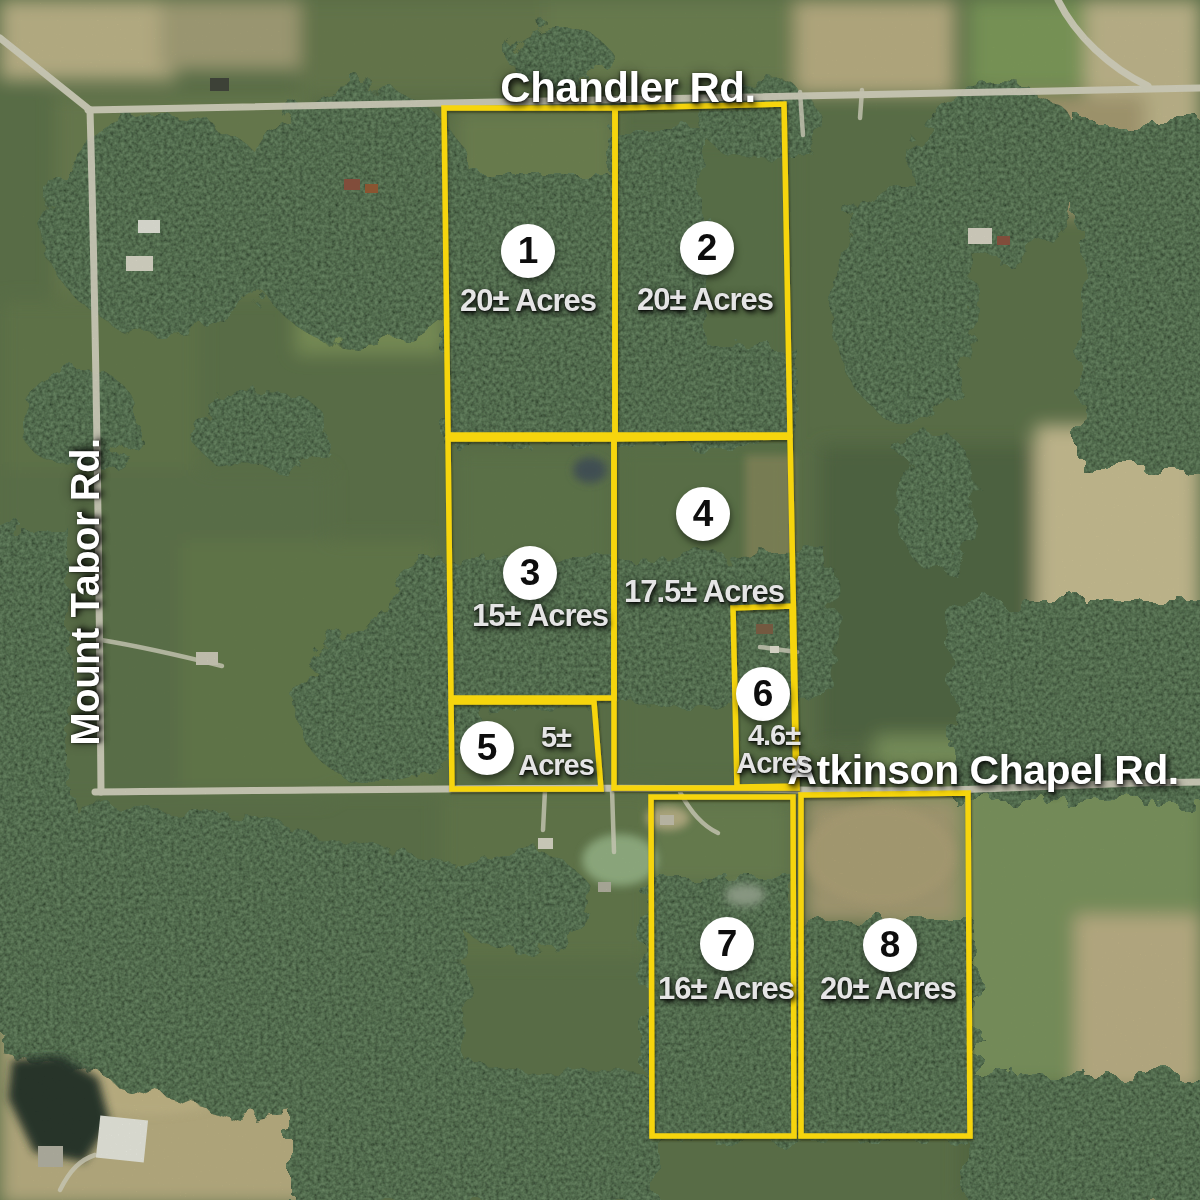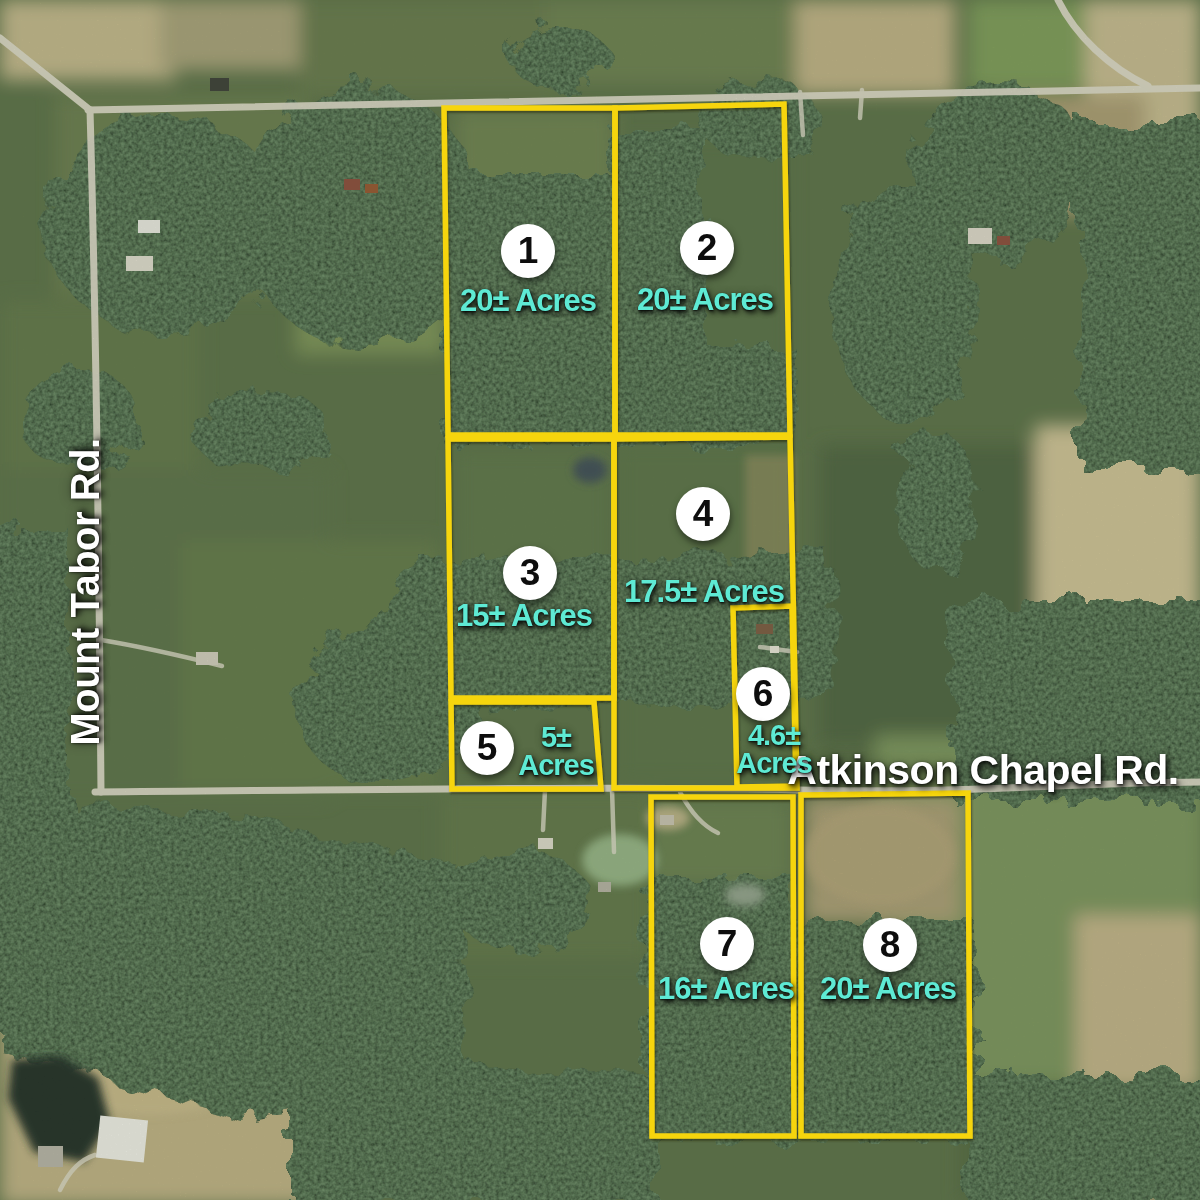--- a/index.html
+++ b/index.html
@@ -19,21 +19,21 @@
   .road-label.vertical{transform:translate(-50%,-50%) rotate(-90deg);}
   .badge{
     position:absolute;transform:translate(-50%,-50%);
     width:54px;height:54px;border-radius:50%;background:#ffffff;
     display:flex;align-items:center;justify-content:center;
     color:#0d0d0d;font-weight:bold;font-size:37px;
     box-shadow:1px 4px 7px rgba(0,0,0,.5);
   }
   .acre-label{
     position:absolute;transform:translate(-50%,-50%);
-    color:#5eead4;font-weight:bold;font-size:31px;letter-spacing:-1px;
+    color:#e5e5e5;font-weight:bold;font-size:31px;letter-spacing:-1px;
     white-space:nowrap;text-align:center;line-height:.95;
     text-shadow:2px 3px 5px rgba(0,0,0,.85),0 1px 2px rgba(0,0,0,.75),0 0 8px rgba(0,0,0,.3);
   }
   .acre-label.two-line{font-size:29px;white-space:normal;width:110px;}
 </style>
 </head>
 <body>
 
 <div class="stage">
 
@@ -182,35 +182,36 @@
       <polygon points="615,108 784,104 790,435 615,435"></polygon>
       <polygon points="448,439 614,439 614,698 451,698"></polygon>
       <polygon points="614,439 790,437 797,788 614,788"></polygon>
       <polygon points="451,702 594,702 601,789 452,789"></polygon>
       <polygon points="733,608 792,606 796,786 737,787"></polygon>
       <polygon points="651,797 793,797 794,1136 652,1136"></polygon>
       <polygon points="801,795 968,793 970,1136 801,1136"></polygon>
     </g>
   </svg>
 
+  <div class="road-label" style="left:628px;top:88px;font-size:42px;">Chandler Rd.</div>
   <div class="road-label vertical" style="left:85px;top:592px;font-size:40px;">Mount Tabor Rd.</div>
   <div class="road-label" style="left:983px;top:770px;font-size:41px;">Atkinson Chapel Rd.</div>
 
   <div class="badge" style="left:528px;top:251px;">1</div>
   <div class="badge" style="left:707px;top:248px;">2</div>
   <div class="badge" style="left:530px;top:573px;">3</div>
   <div class="badge" style="left:703px;top:514px;">4</div>
   <div class="badge" style="left:487px;top:748px;">5</div>
   <div class="badge" style="left:763px;top:694px;">6</div>
   <div class="badge" style="left:727px;top:944px;">7</div>
   <div class="badge" style="left:890px;top:945px;">8</div>
 
   <div class="acre-label" style="left:528px;top:301px;">20± Acres</div>
   <div class="acre-label" style="left:705px;top:300px;">20± Acres</div>
-  <div class="acre-label" style="left:524px;top:616px;">15± Acres</div>
+  <div class="acre-label" style="left:540px;top:616px;">15± Acres</div>
   <div class="acre-label" style="left:704px;top:565px;margin-top:27px;">17.5± Acres</div>
   <div class="acre-label two-line" style="left:556px;top:752px;">
     <span>5±</span><br>
     <span>Acres</span>
   </div>
   <div class="acre-label two-line" style="left:774px;top:750px;">
     <span>4.6±</span><br>
     <span>Acres</span>
   </div>
   <div class="acre-label" style="left:726px;top:989px;">16± Acres</div>

